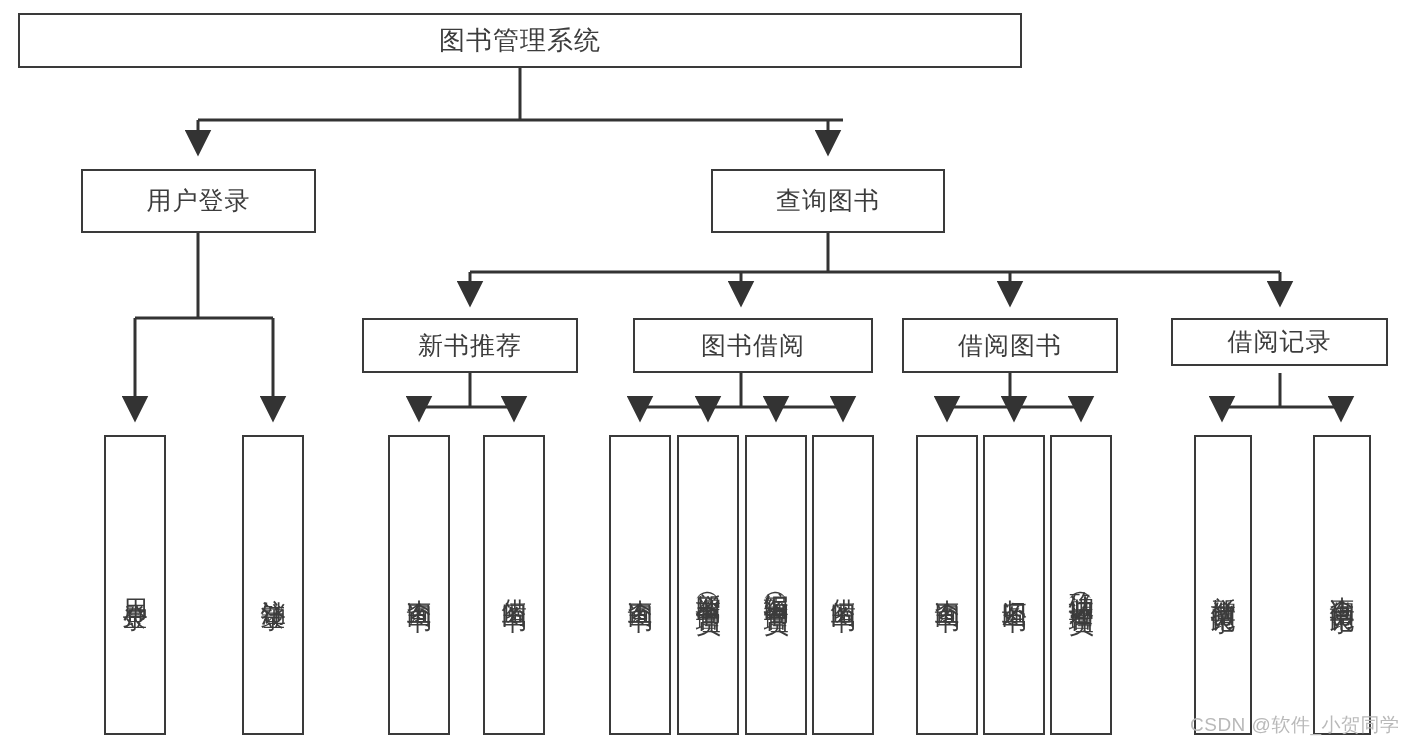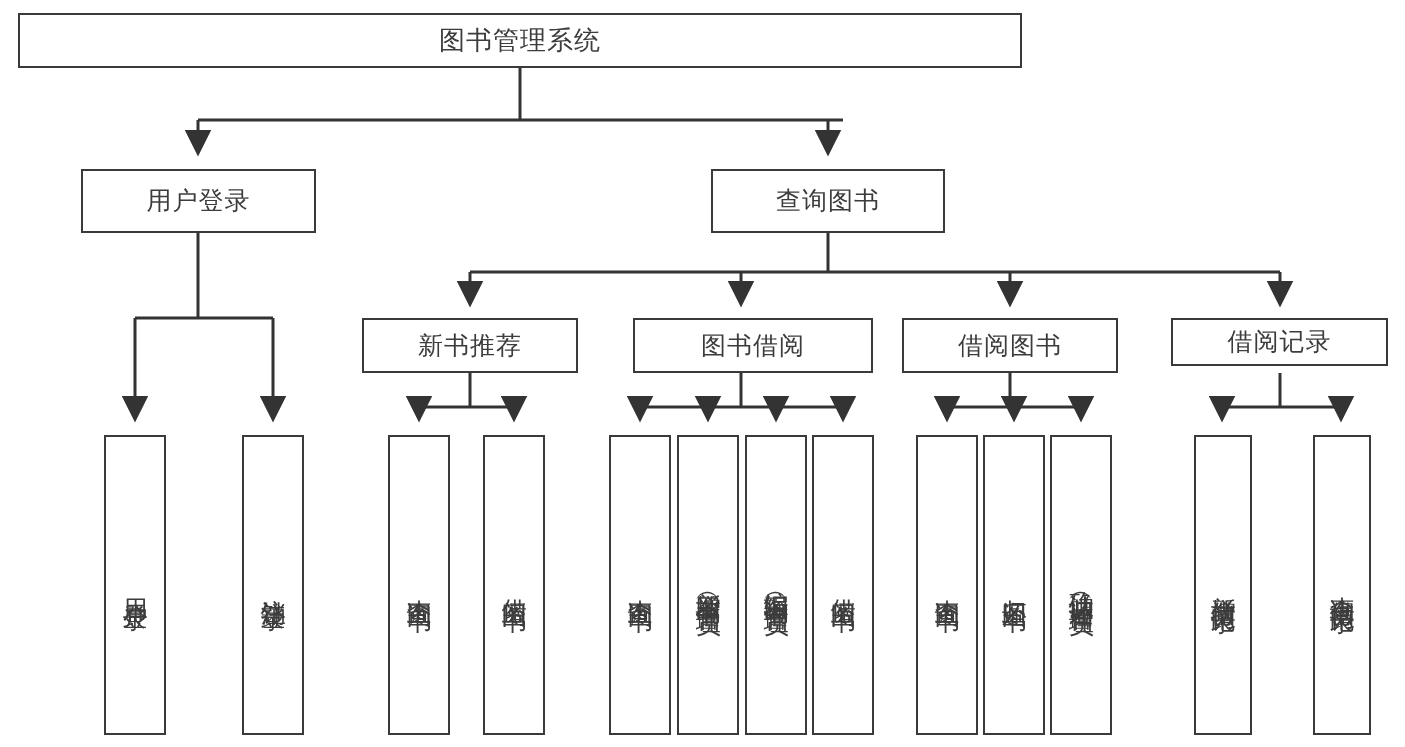--- a/index.html
+++ b/index.html
@@ -180,14 +180,15 @@
     <span class="vtext">确认归还（管理员）</span>
   </div>
 
   <div class="node vert" style="left:1194px; top:435px; width:58px; height:300px;">
     <span class="vtext">新增借阅记录</span>
   </div>
   <div class="node vert" style="left:1313px; top:435px; width:58px; height:300px;">
     <span class="vtext">查询借阅记录</span>
   </div>
 
+  <div class="watermark">CSDN @软件_小贺同学</div>
 
 </div>
 
 </body></html>

